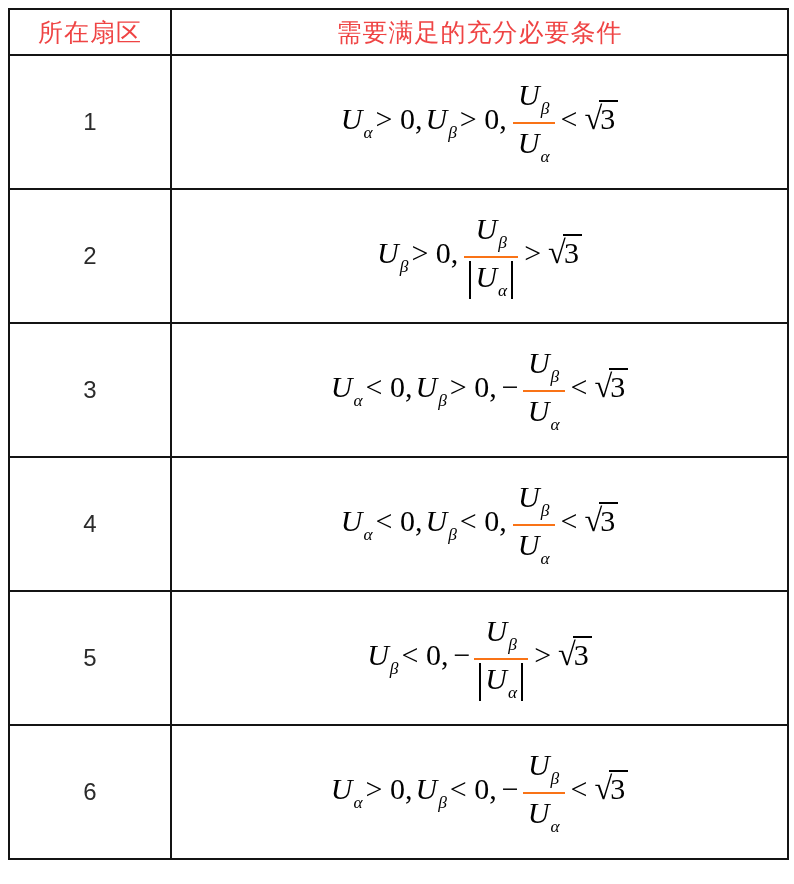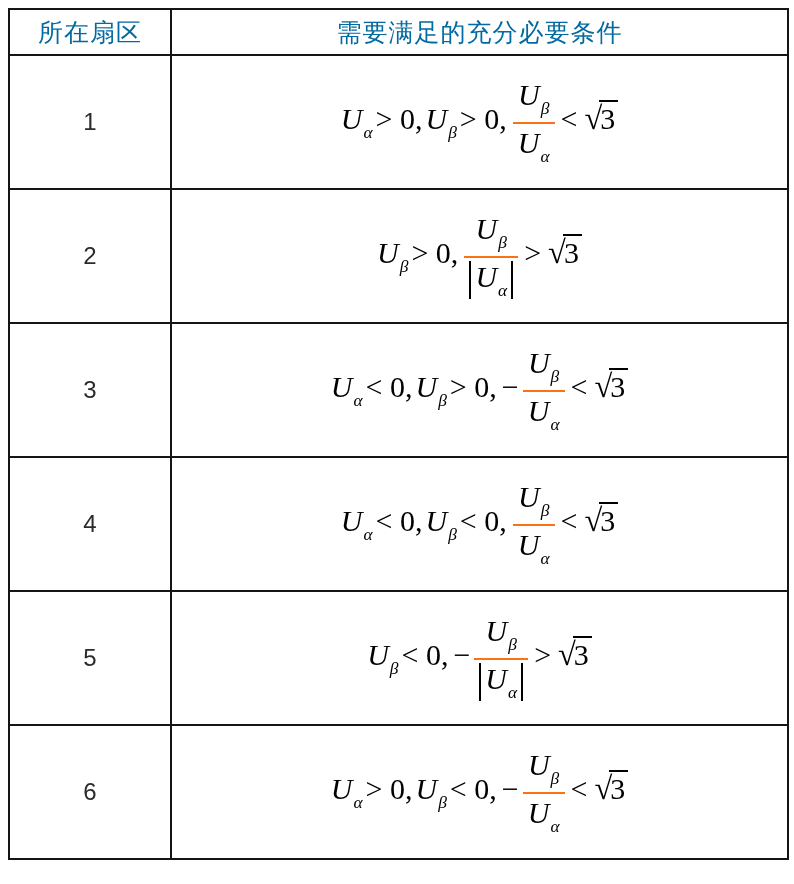--- a/index.html
+++ b/index.html
@@ -21,21 +21,21 @@
     vertical-align:middle;
     padding:0;
   }
   .cond-table col.c-sector{width:162px;}
   .cond-table col.c-cond{width:617px;}
   th.hdr{
     height:44px;
     font-size:25px;
     font-weight:400;
     letter-spacing:1px;
-    color:#0369a1;
+    color:#ef4444;
     font-family:"Liberation Sans", sans-serif;
   }
   td.sector-cell{
     height:132px;
     font-size:24px;
     color:#2b2b2b;
     font-family:"Liberation Sans", sans-serif;
   }
   td.formula-cell{
     font-family:"Liberation Serif", serif;

